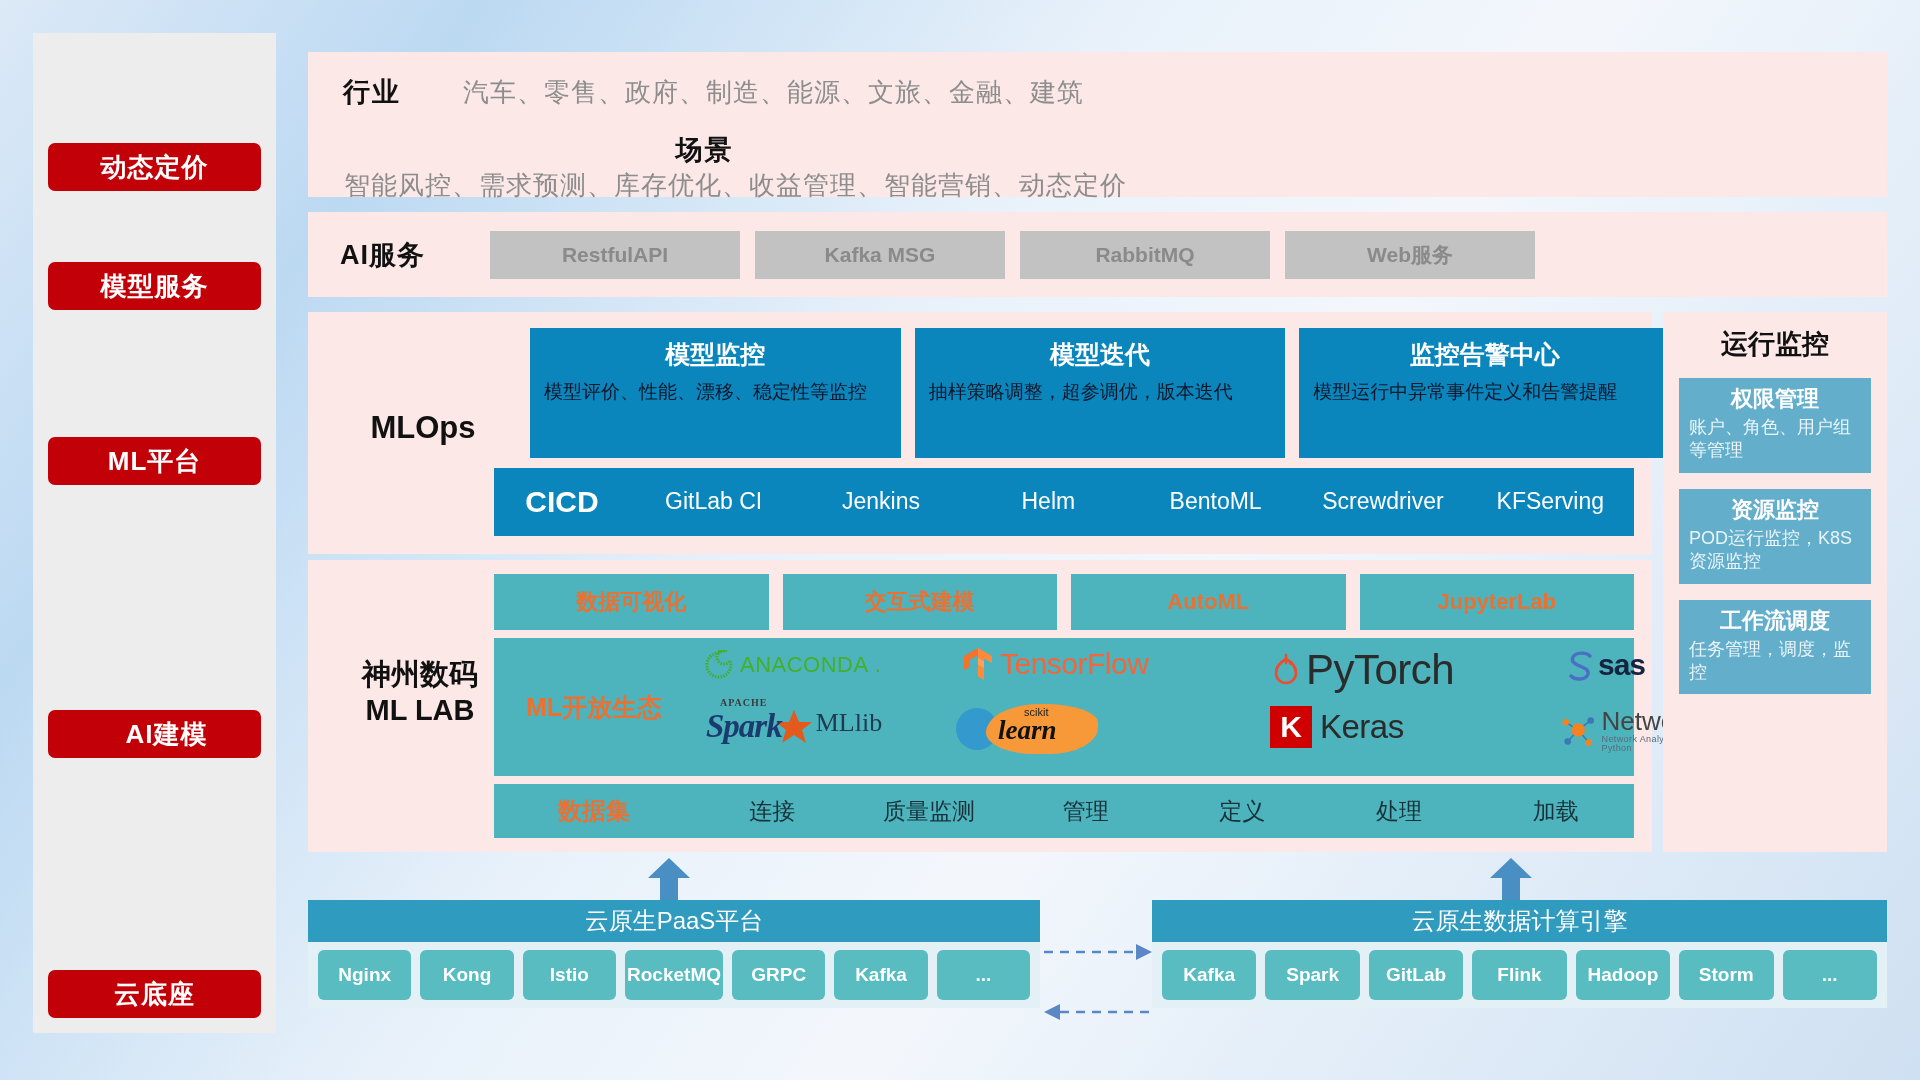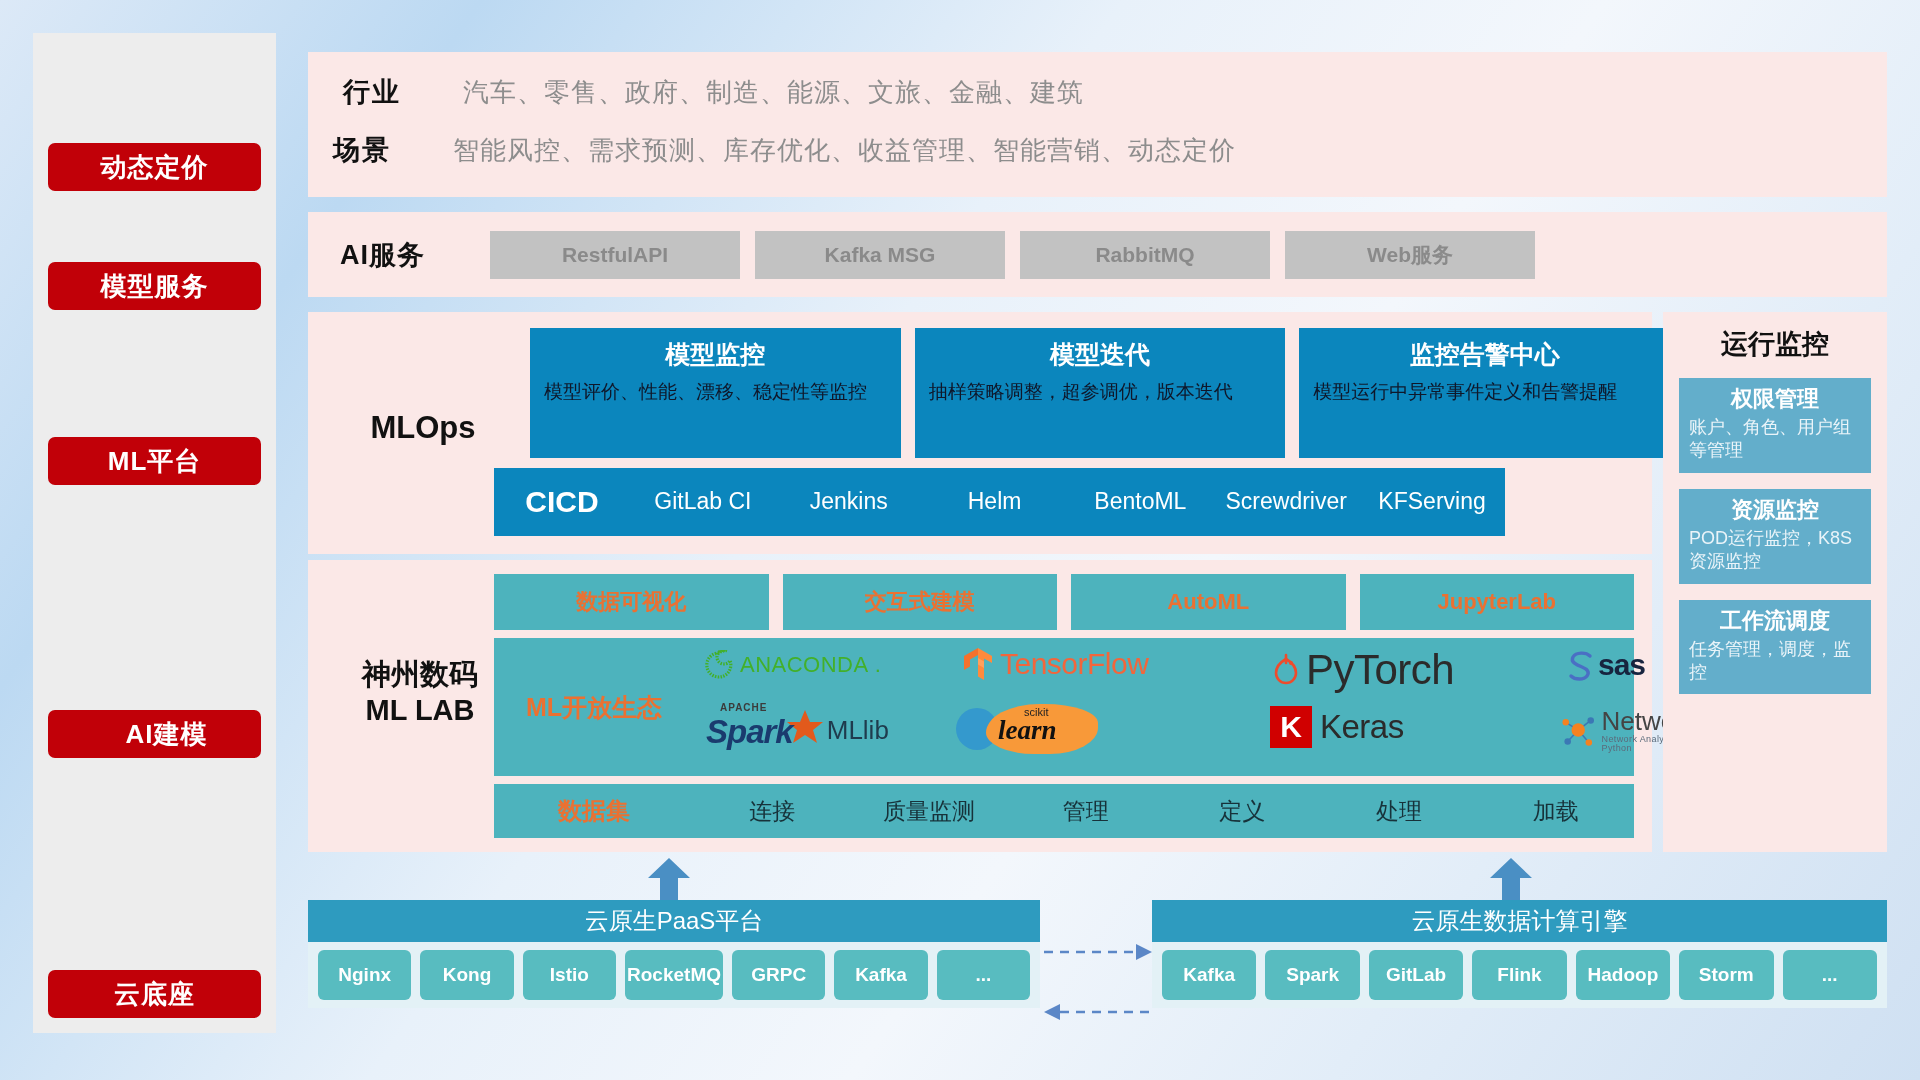--- a/index.html
+++ b/index.html
@@ -32,41 +32,41 @@
 
   
   .band { position:absolute; background:#fbe8e7; }
 
   
   #band-app { left:308px; top:52px; width:1579px; height:145px; }
   .kv-row { position:absolute; display:flex; align-items:center; }
   .kv-key { width:120px; font-size:27px; font-weight:bold; color:#111; letter-spacing:2px;}
   .kv-val { font-size:26px; color:#8d8d8d; letter-spacing:1px; white-space:nowrap;}
   #kv-industry { left:35px; top:22px; }
-  #kv-scene    { left:25px; top:80px; }
+  #kv-scene    { left:36px; top:80px;flex-direction:column; }
 
   
   #band-svc { left:308px; top:212px; width:1579px; height:85px; display:flex; align-items:center; }
   #svc-label { width:150px; margin-left:32px; font-size:27px; font-weight:bold; color:#111; letter-spacing:1px;}
   .svc-items { flex:1; display:flex; gap:15px; padding-right:22px;}
   .svc-chip {
     width:250px; height:48px; background:#c2c2c2; color:#8a8a8a;
     font-size:21px; font-weight:bold; display:flex; align-items:center; justify-content:center;
   }
 
   
   #band-mlops { left:308px; top:312px; width:1344px; height:242px; }
   #mlops-label { position:absolute; left:30px; top:98px; width:170px; text-align:center;
     font-size:31px; font-weight:bold; color:#111; }
   .mlops-cards { position:absolute; left:186px; top:16px; width:1140px; height:130px;
      display:flex; gap:14px;margin-left:36px; }
   .mlops-card { flex:1; background:#0b86bd; padding:10px 14px 8px; color:#fff; }
   .mlops-card .t { font-size:25px; font-weight:bold; text-align:center; margin-bottom:8px; }
   .mlops-card .d { font-size:19px; line-height:1.32; color:#0f172a; }
-  .cicd-bar { position:absolute; left:186px; top:156px; width:1011px; height:68px;
+  .cicd-bar { position:absolute; left:186px; top:156px; width:1140px; height:68px;
      background:#0b86bd; display:flex; align-items:center; color:#fff; overflow:hidden;}
   .cicd-title { width:136px; text-align:center; font-size:30px; font-weight:bold;}
   .cicd-item { flex:1; text-align:center; font-size:23px; line-height:1.02;
      overflow:hidden; word-break:break-all; padding:0 2px;}
 
   
   #band-lab { left:308px; top:560px; width:1344px; height:292px; }
   #lab-label { position:absolute; left:22px; top:96px; width:180px; text-align:center;
      font-size:29px; font-weight:bold; color:#111; line-height:1.25; }
   .tools-row { position:absolute; left:186px; top:14px; width:1140px; height:56px; display:flex; gap:14px;}
@@ -219,21 +219,21 @@
           <span style="color:#2b2b2b;font-size:42px;letter-spacing:-0.5px;">PyTorch</span>
         </div>
 
         <div style="position:absolute;left:872px;top:10px;display:flex;align-items:center;gap:2px;">
           <svg width="30" height="32" viewBox="0 0 30 32">
             <path d="M24 7 C20 3 10 3 7 8 c-3 5 4 8 9 10 c5 2 8 5 5 9 c-3 4-12 4-16 0" fill="none" stroke="#4a6fc4" stroke-width="3.4" stroke-linecap="round"></path>
           </svg>
           <span style="color:#17243f;font-size:30px;font-weight:bold;letter-spacing:-1px;">sas</span>
         </div>
 
-        <div style="position:absolute;left:12px;top:70px;display:flex;align-items:center;gap:4px;">
+        <div style="position:absolute;left:12px;top:70px;display:flex;align-items:flex-start;gap:4px;font-family:Liberation Serif, serif;">
           <div style="position:relative;">
             <span style="position:absolute;left:14px;top:-11px;font-size:10px;font-weight:bold;color:#3b3b3b;letter-spacing:1px;">APACHE</span>
             <span style="color:#1a3b6e;font-size:33px;font-weight:bold;font-style:italic;letter-spacing:-1px;">Spark</span>
           </div>
           <svg width="40" height="40" viewBox="0 0 40 40" style="margin-left:-12px;margin-bottom:8px;">
             <polygon points="20,2 25,14 38,14 28,22 32,35 20,27 8,35 12,22 2,14 15,14" fill="#e25a1c"></polygon>
           </svg>
           <span style="color:#1f3b4d;font-size:26px;margin-bottom:4px;margin-left:-2px;">MLlib</span>
         </div>
 

